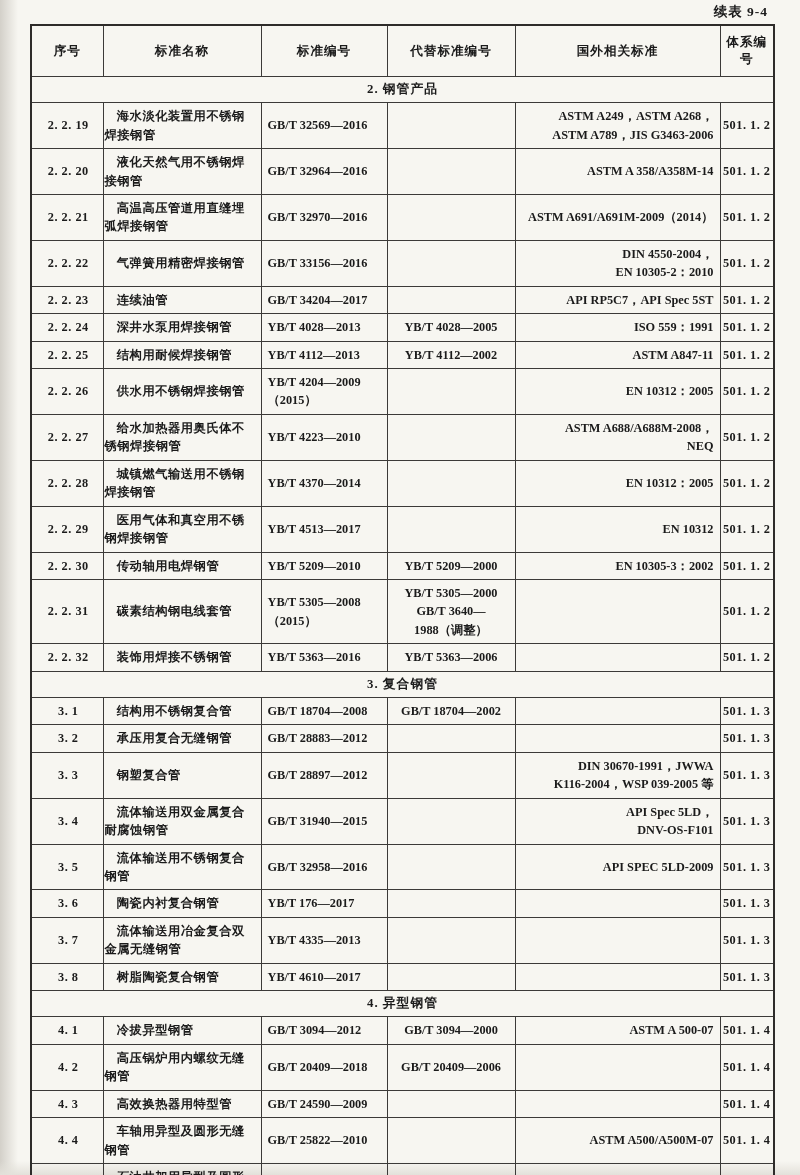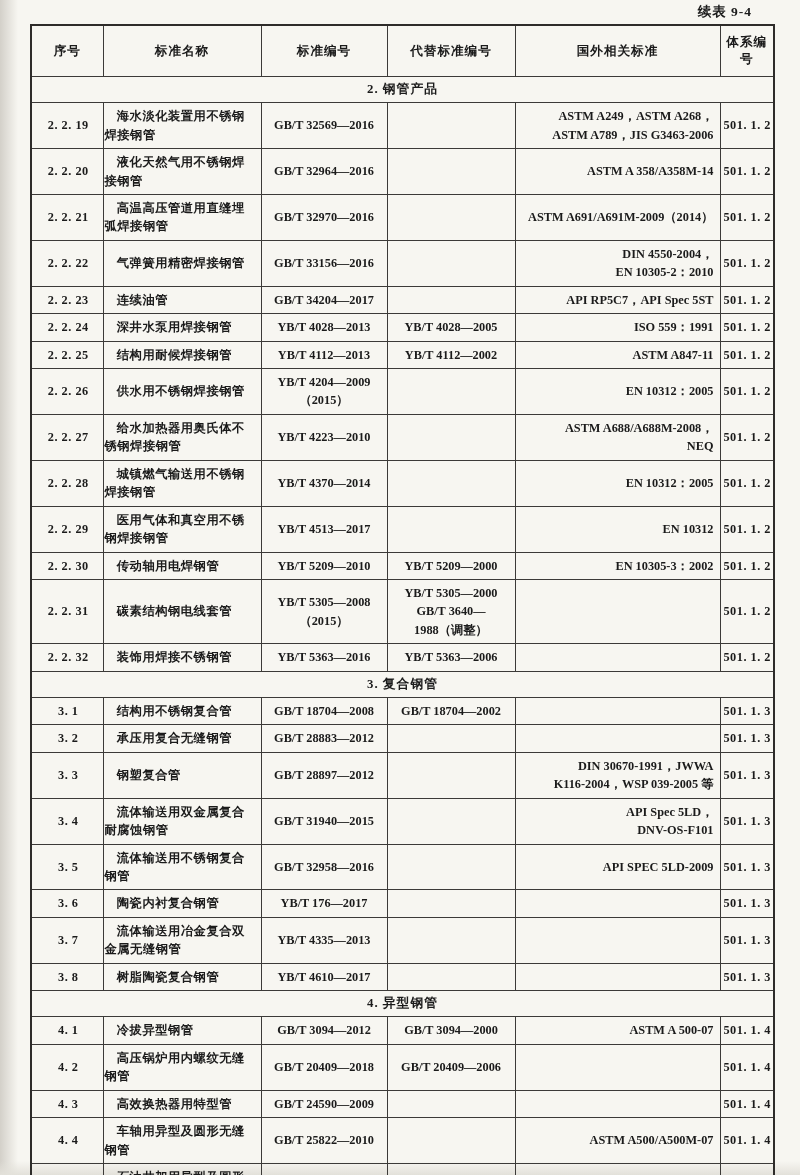--- a/index.html
+++ b/index.html
@@ -22,21 +22,21 @@
     pointer-events: none;
   }
   .scan-edge-bottom {
     position: absolute; left: 0; right: 0; bottom: 0; height: 14px;
     background: linear-gradient(0deg, #e3e1da, rgba(247,246,241,0));
     pointer-events: none;
   }
   .cont-label {
     position: absolute;
     top: 3px;
-    right: 48px;
+    right: 32px;
     font-size: 13.5px;
     font-weight: 700;
     letter-spacing: 1px;
   }
   table.std-table {
     position: absolute;
     left: 30px;
     top: 24px;
     width: 743px;
     border-collapse: collapse;
@@ -66,24 +66,24 @@
   }
   tr.section-row td {
     text-align: center;
     font-weight: 700;
     padding: 3px 2px;
     letter-spacing: 1px;
     font-size: 12.8px;
   }
   td.c-no   { text-align: center; letter-spacing: 0.5px; padding-left: 8px; }
   td.c-name { text-align: left; text-indent: 1em; padding-left: 1px; padding-right: 5px; letter-spacing: 0.5px; }
-  td.c-std  { text-align: center; white-space: pre-line; margin-left: 38px; }
+  td.c-std  { white-space: pre-line; margin-left: 38px; }
   td.c-rep  { text-align: center; white-space: pre-line; margin-left: 16px; }
   td.c-for  { text-align: right; white-space: pre-line; }
-  td.c-sys  { text-align: right; letter-spacing: 0.5px; padding-left: 2px; padding-right: 2px; }
+  td.c-sys  { text-align: center; letter-spacing: 0.5px; padding-left: 2px; padding-right: 2px; }
 </style>
 </head>
 <body>
 
 <div class="scan-edge-left"></div>
 <div class="scan-edge-bottom"></div>
 
 <div class="cont-label">续表 9-4</div>
 
 <table class="std-table">

